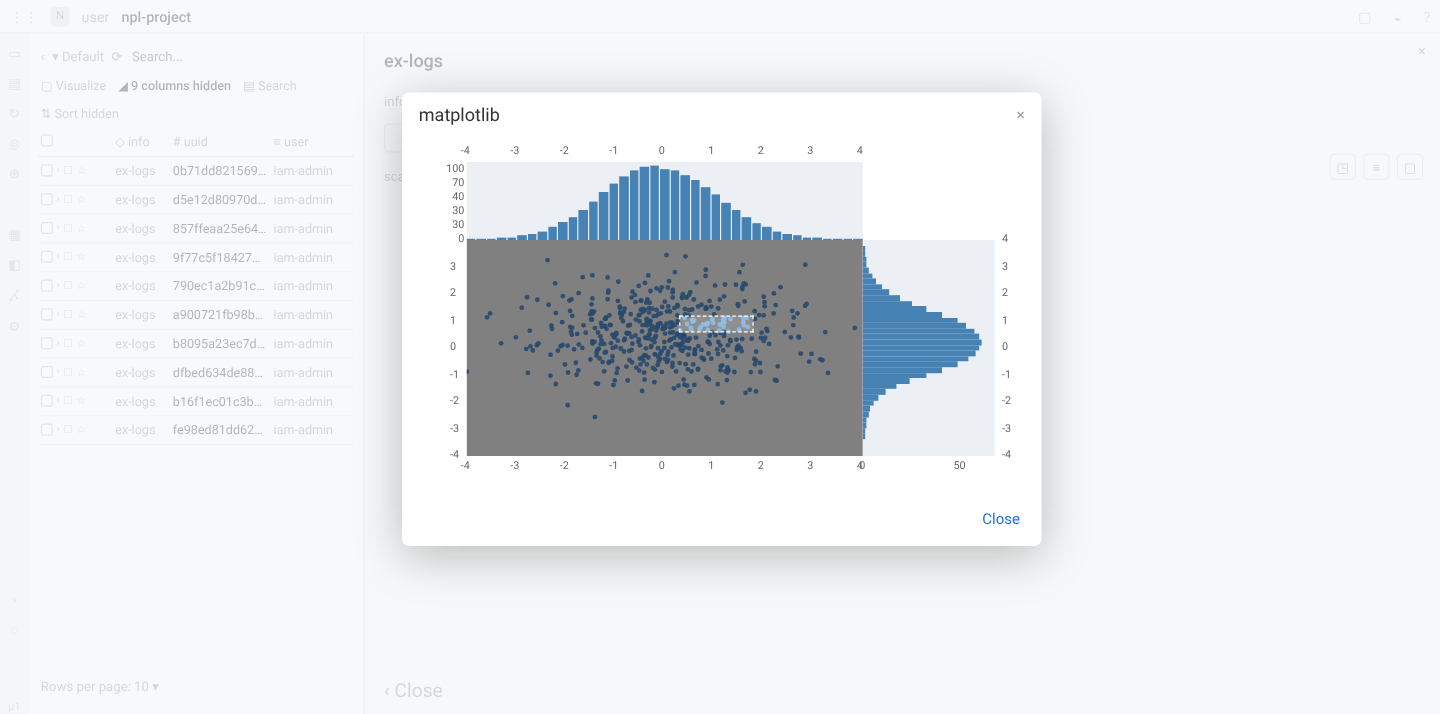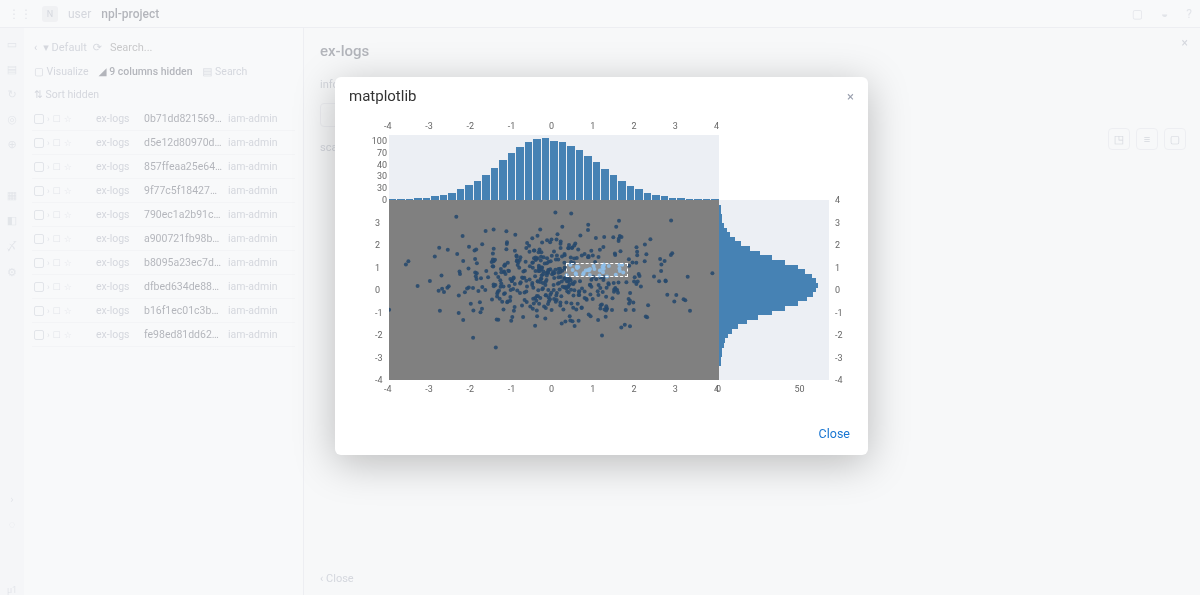--- a/index.html
+++ b/index.html
@@ -55,21 +55,21 @@
   .tbl-footer { margin-top:auto; padding:8px 2px; color:var(--text-dim); font-size:11px; }
   
   .col-detail { flex:1; background:#fbfcfd; padding:10px 16px; position:relative; }
   .col-detail h1 { margin:4px 0; font-size:15px; font-weight:500; color:var(--text); }
   .col-detail .tabs { margin-top:18px; display:flex; gap:14px; font-size:11px; color:var(--text-dim); }
   .col-detail .ctrlrow { margin-top:12px; display:flex; gap:8px; }
   .ctrlrow .box { border:1px solid var(--border); border-radius:4px; height:24px; width:32px; }
   .col-detail .label-sca { margin-top:14px; color:var(--text-dim); font-size:11px; }
   .detail-right { position:absolute; right:14px; top:100px; display:flex; gap:6px; }
   .detail-right .box { border:1px solid var(--border); border-radius:4px; height:22px; width:22px; display:flex; align-items:center; justify-content:center; color:var(--text-dim); font-size:11px; }
-  .detail-close { position:absolute; left:16px; bottom:10px; color:var(--text-dim); font-size:11px; }
+  .detail-close { position:absolute; left:16px; bottom:10px; color:var(--text-dim); font-size:16px; }
   .detail-x { position:absolute; right:12px; top:8px; color:var(--text-dim); font-size:12px; }
   
   .modal {
     position:absolute; left:335px; top:77px; width:533px; height:378px;
     background:#fff; border-radius:6px; box-shadow:0 8px 40px rgba(0,0,0,0.25);
     display:flex; flex-direction:column; z-index:100;
   }
   .modal .m-head { display:flex; align-items:center; padding:10px 14px 0 14px; }
   .modal .m-title { font-size:15px; font-weight:400; color:#333; }
   .modal .m-x { margin-left:auto; color:var(--text-dim); cursor:pointer; font-size:13px; }
@@ -144,20 +144,26 @@
       <span>▾ <span>Default</span></span>
       <span>⟳</span>
       <input class="search" style="border: none; background: transparent; font-size: 11px; color: var(--text-dim);" placeholder="Search...">
     </div>
     <div class="tbl-opts">
       <span>▢ <span>Visualize</span></span>
       <span class="strong">◢ <span>9 columns hidden</span></span>
       <span>▤ <span>Search</span></span>
       <span>⇅ <span>Sort hidden</span></span>
     </div>
+    <div class="tbl-head">
+      <span><span class="cb"></span></span>
+      <span>◇ <span>info</span></span>
+      <span># <span>uuid</span></span>
+      <span>≡ <span>user</span></span>
+    </div>
     <div id="tbl-rows">
         <div class="tbl-row">
           <span class="row-icons">
             <span class="cb"></span>
             <span>›</span>
             <span>☐</span>
             <span>☆</span>
           </span>
           <span class="info">ex-logs</span>
           <span class="uuid">0b71dd821569…</span>
@@ -256,20 +262,23 @@
             <span class="cb"></span>
             <span>›</span>
             <span>☐</span>
             <span>☆</span>
           </span>
           <span class="info">ex-logs</span>
           <span class="uuid">fe98ed81dd62…</span>
           <span>iam-admin</span>
         </div>
       </div>
+    <div class="tbl-footer">
+      <span>Rows per page: 10</span> ▾
+    </div>
   </div>
 
   <div class="col-detail dim">
     <span class="detail-x">×</span>
     <h1>ex-logs</h1>
     <div class="tabs">
       <span>info</span>
     </div>
     <div class="ctrlrow">
       <span class="box"></span>

